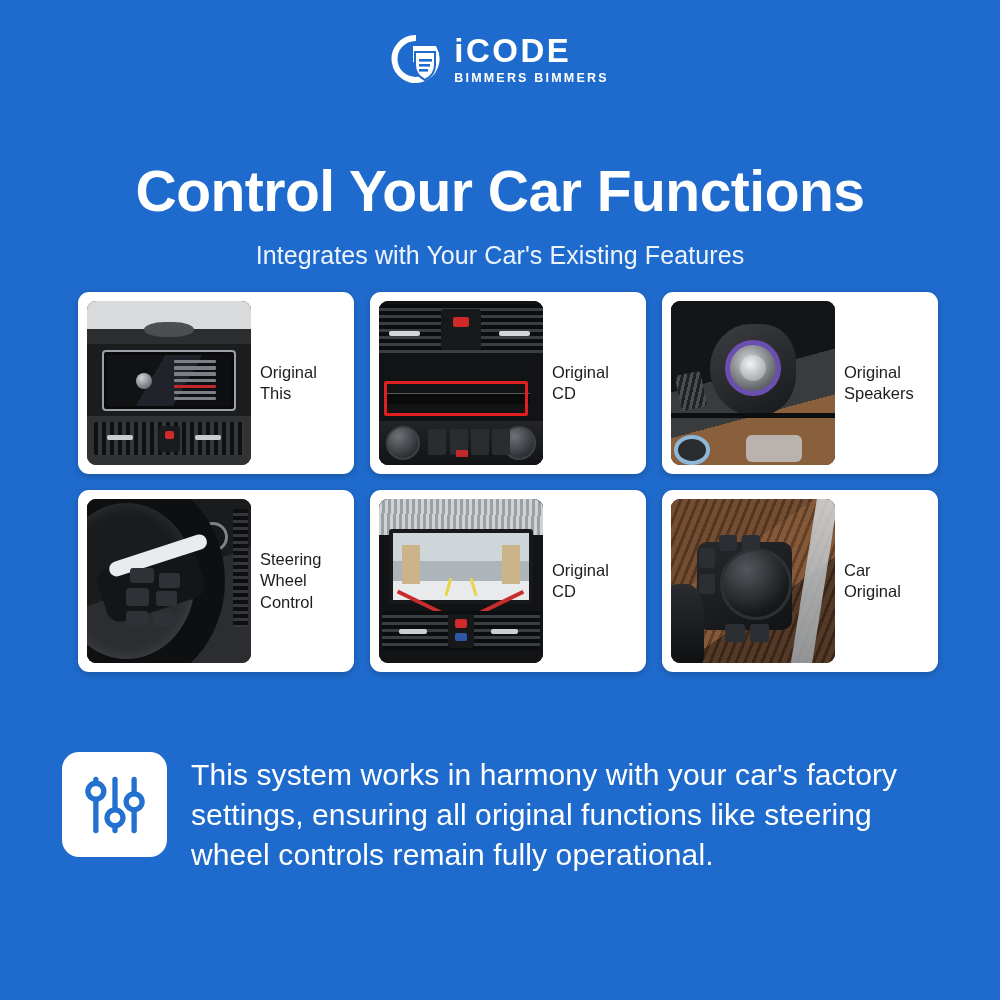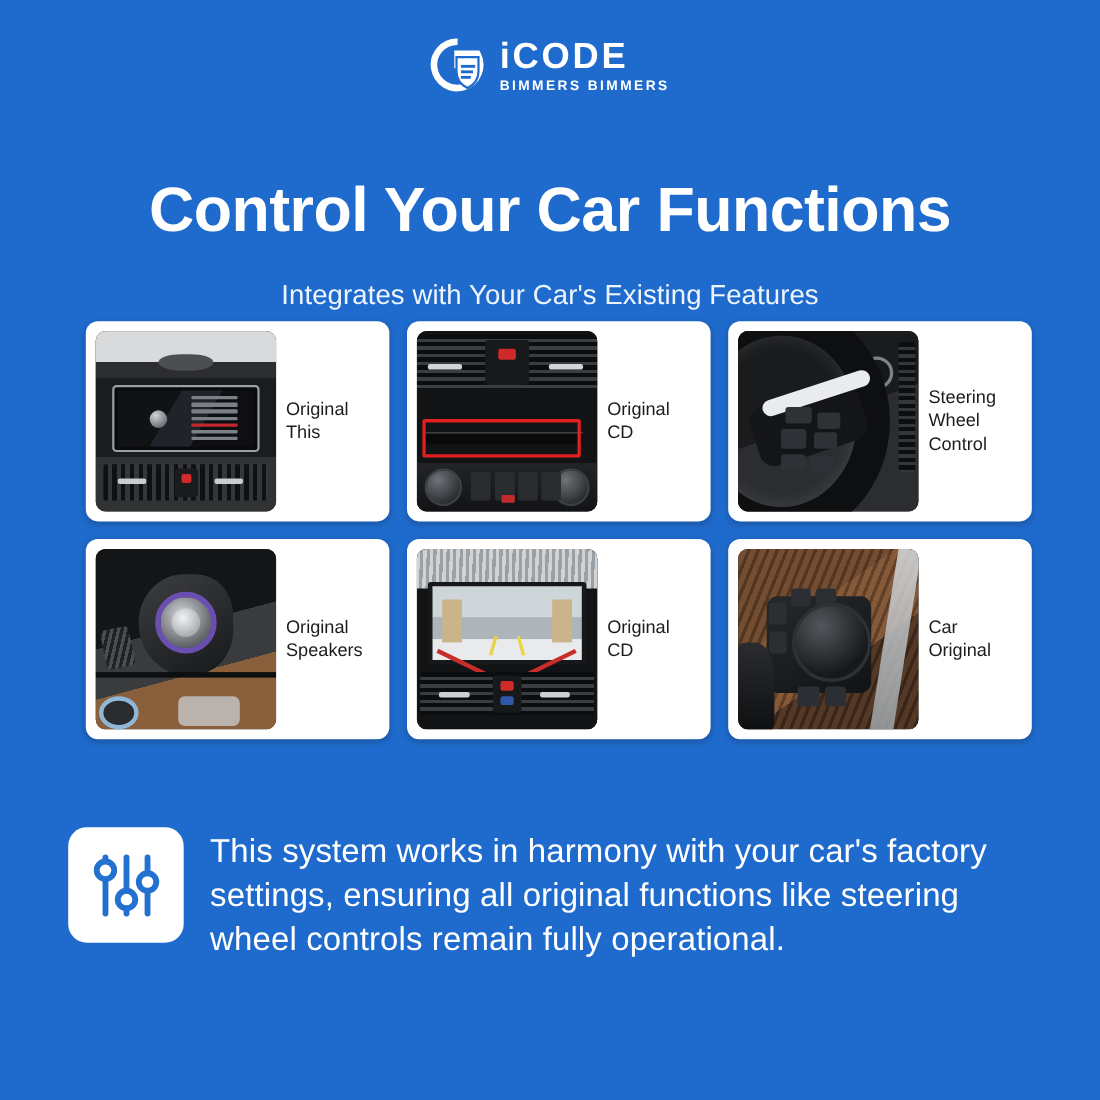--- a/index.html
+++ b/index.html
@@ -57,21 +57,21 @@
     font-size: 57px;
     font-weight: bold;
     letter-spacing: -0.5px;
     line-height: 1.05;
     margin-top: 44px;
   }
   .page-subtitle {
     color: #eef4fc;
     font-size: 25px;
     font-weight: normal;
-    margin-top: 32px;
+    margin-top: 19px;
     letter-spacing: 0.1px;
   }
 
   
   .grid {
     position: absolute;
     left: 78px;
     top: 292px;
     width: 844px;
     display: grid;
@@ -342,50 +342,50 @@
         <div class="ph btn b3"></div>
           <div class="ph btn b4"></div>
         <div class="ph redpip"></div>
       </div>
     </div>
     <div class="card-label">Original CD</div>
   </div>
 
   <div class="card">
     <div class="card-thumb">
+      <div class="p-spk">
+        <div class="ph pod"></div>
+        <div class="ph ring"></div>
+        <div class="ph dome"></div>
+        <div class="ph grille"></div>
+        <div class="ph trimline"></div>
+        <div class="ph chrome"></div>
+        <div class="ph pad"></div>
+      </div>
+    </div>
+    <div class="card-label">Original Speakers</div>
+  </div>
+
+  <div class="card">
+    <div class="card-thumb">
       <div class="p-wheel">
         <div class="ph vent"></div>
         <div class="ph gauge"></div>
         <div class="ph rim"></div>
         <div class="ph spoke"></div>
         <div class="ph trim"></div>
         <div class="sw s1"></div>
           <div class="sw s2"></div>
           <div class="sw s3"></div>
         <div class="sw s4"></div>
           <div class="sw s5"></div>
           <div class="sw s6"></div>
       </div>
     </div>
     <div class="card-label">Steering Wheel Control</div>
-  </div>
-
-  <div class="card">
-    <div class="card-thumb">
-      <div class="p-spk">
-        <div class="ph pod"></div>
-        <div class="ph ring"></div>
-        <div class="ph dome"></div>
-        <div class="ph grille"></div>
-        <div class="ph trimline"></div>
-        <div class="ph chrome"></div>
-        <div class="ph pad"></div>
-      </div>
-    </div>
-    <div class="card-label">Original Speakers</div>
   </div>
 
   <div class="card">
     <div class="card-thumb">
       <div class="p-cam">
         <div class="ph ceil"></div>
         <div class="ph scrn">
           <div class="pillar pl"></div>
             <div class="pillar pr"></div>
           <div class="guideY gy1"></div>

